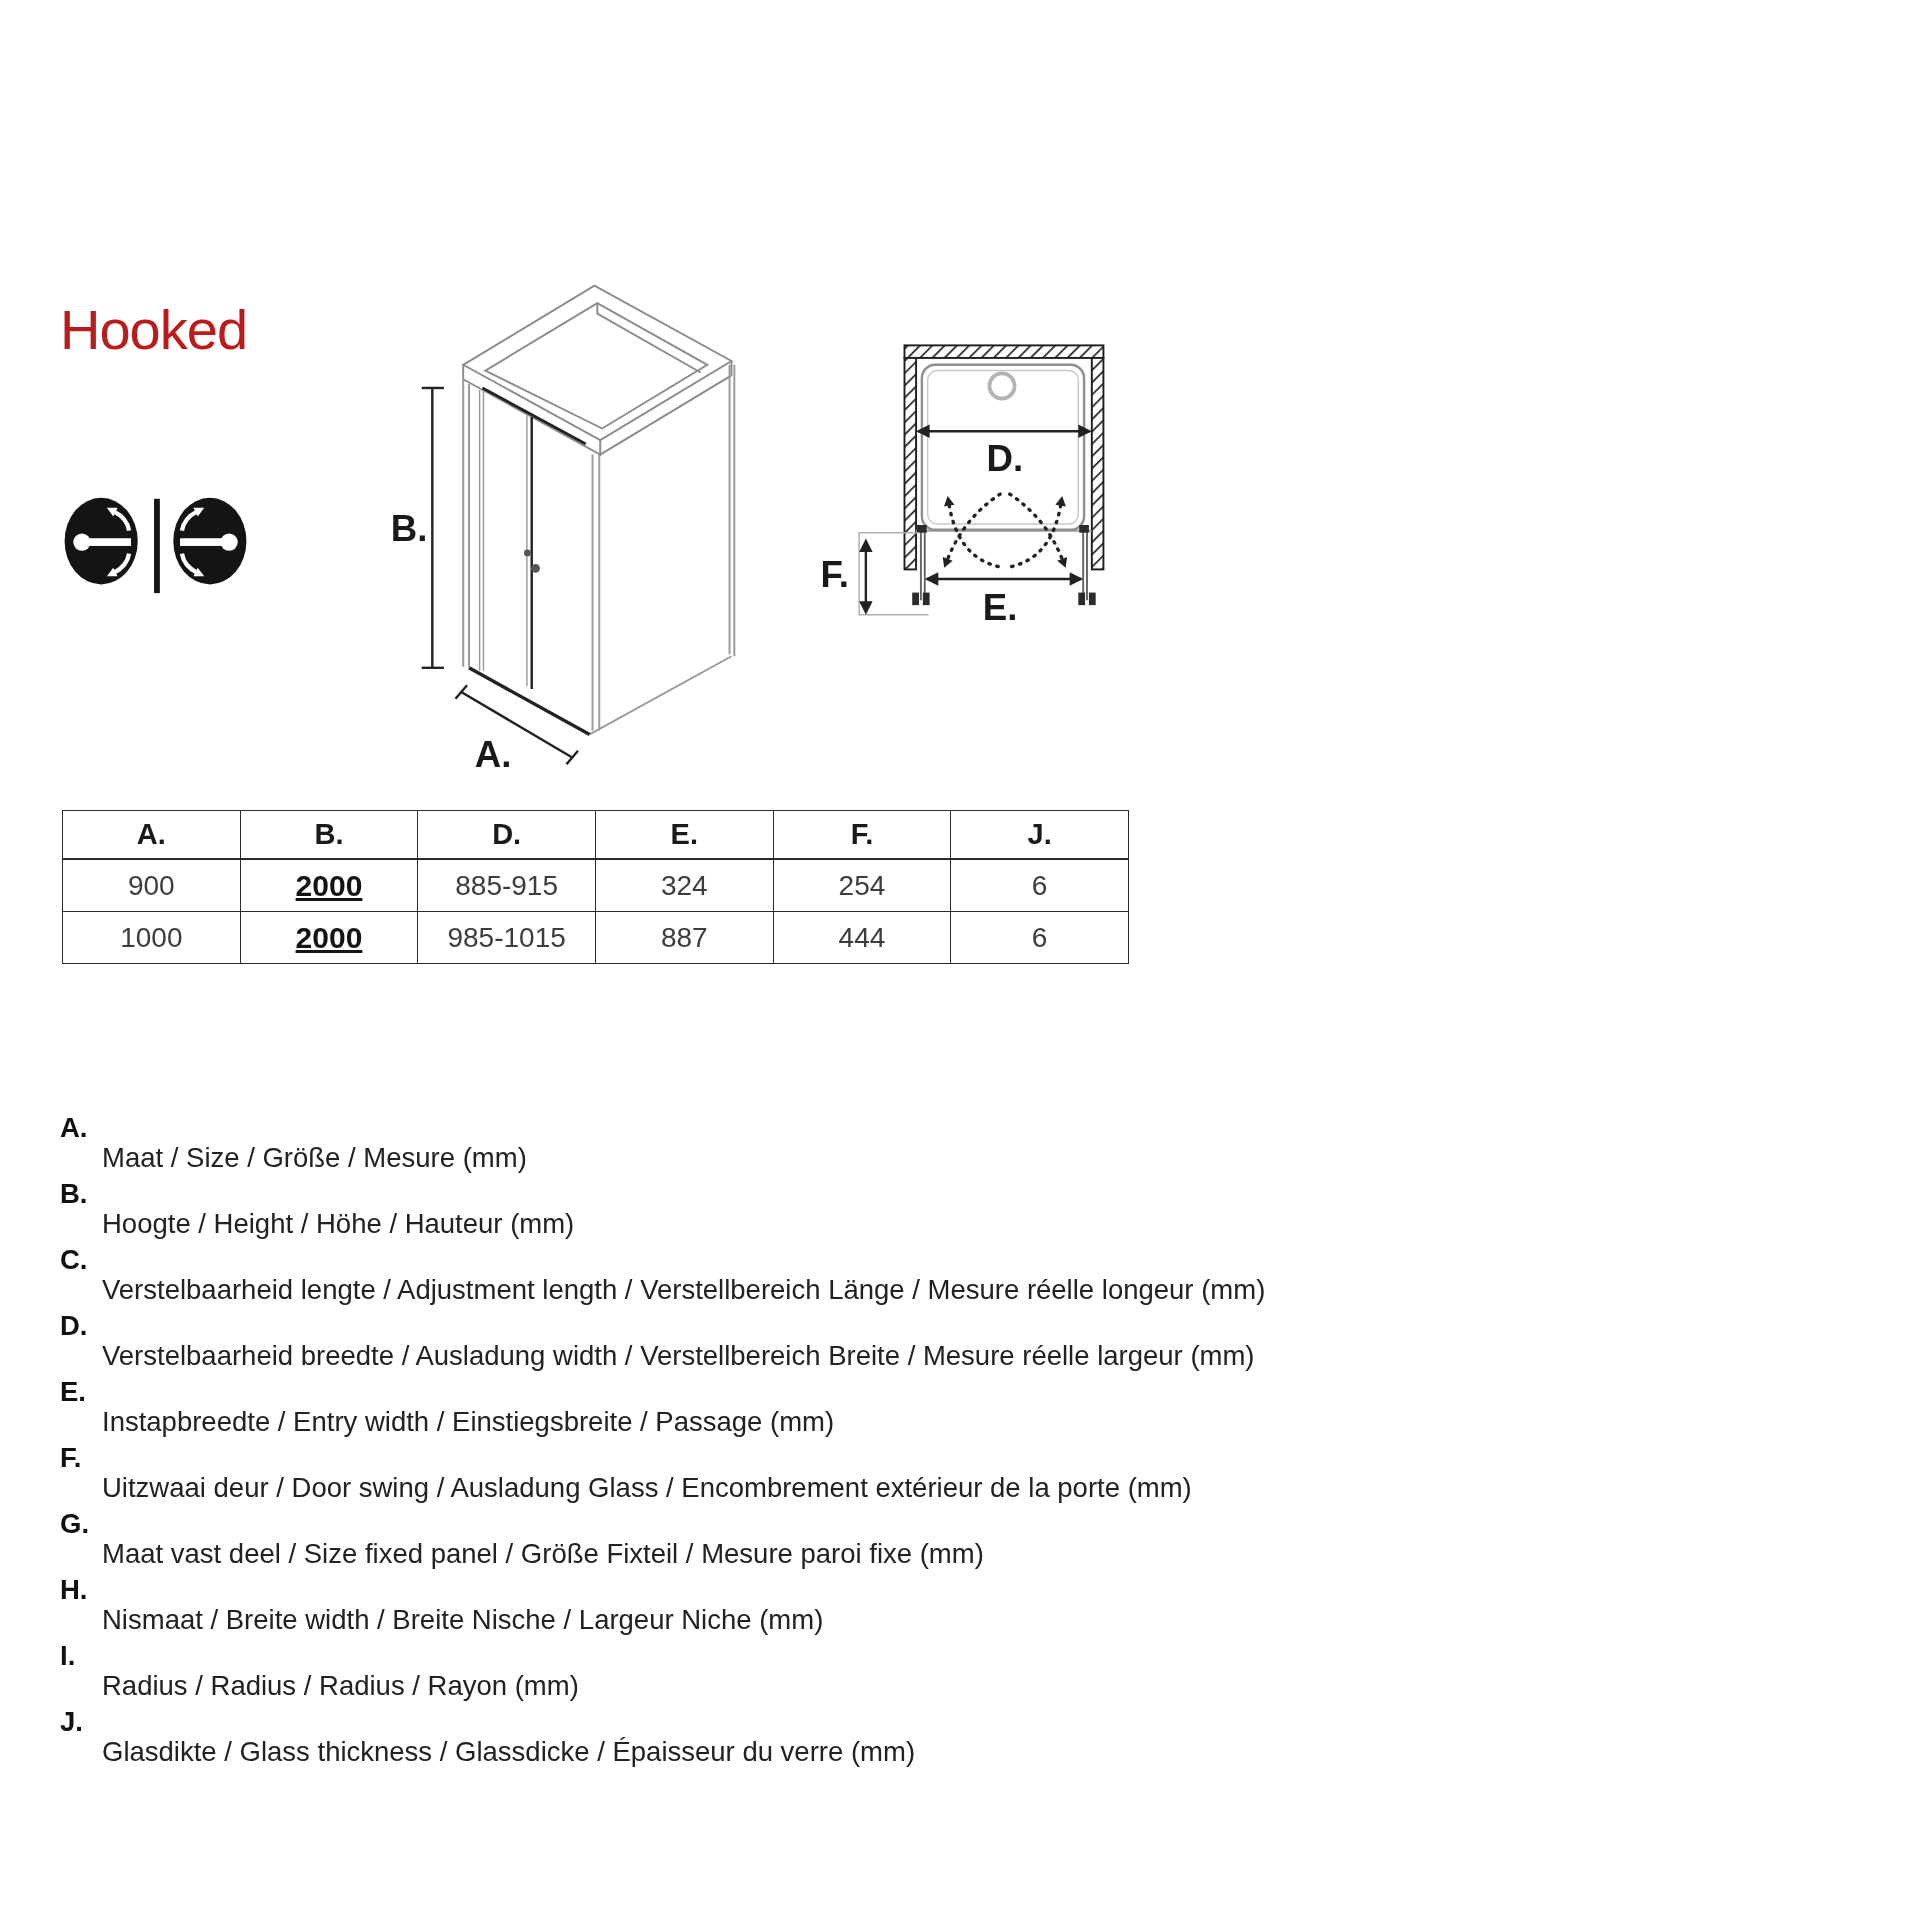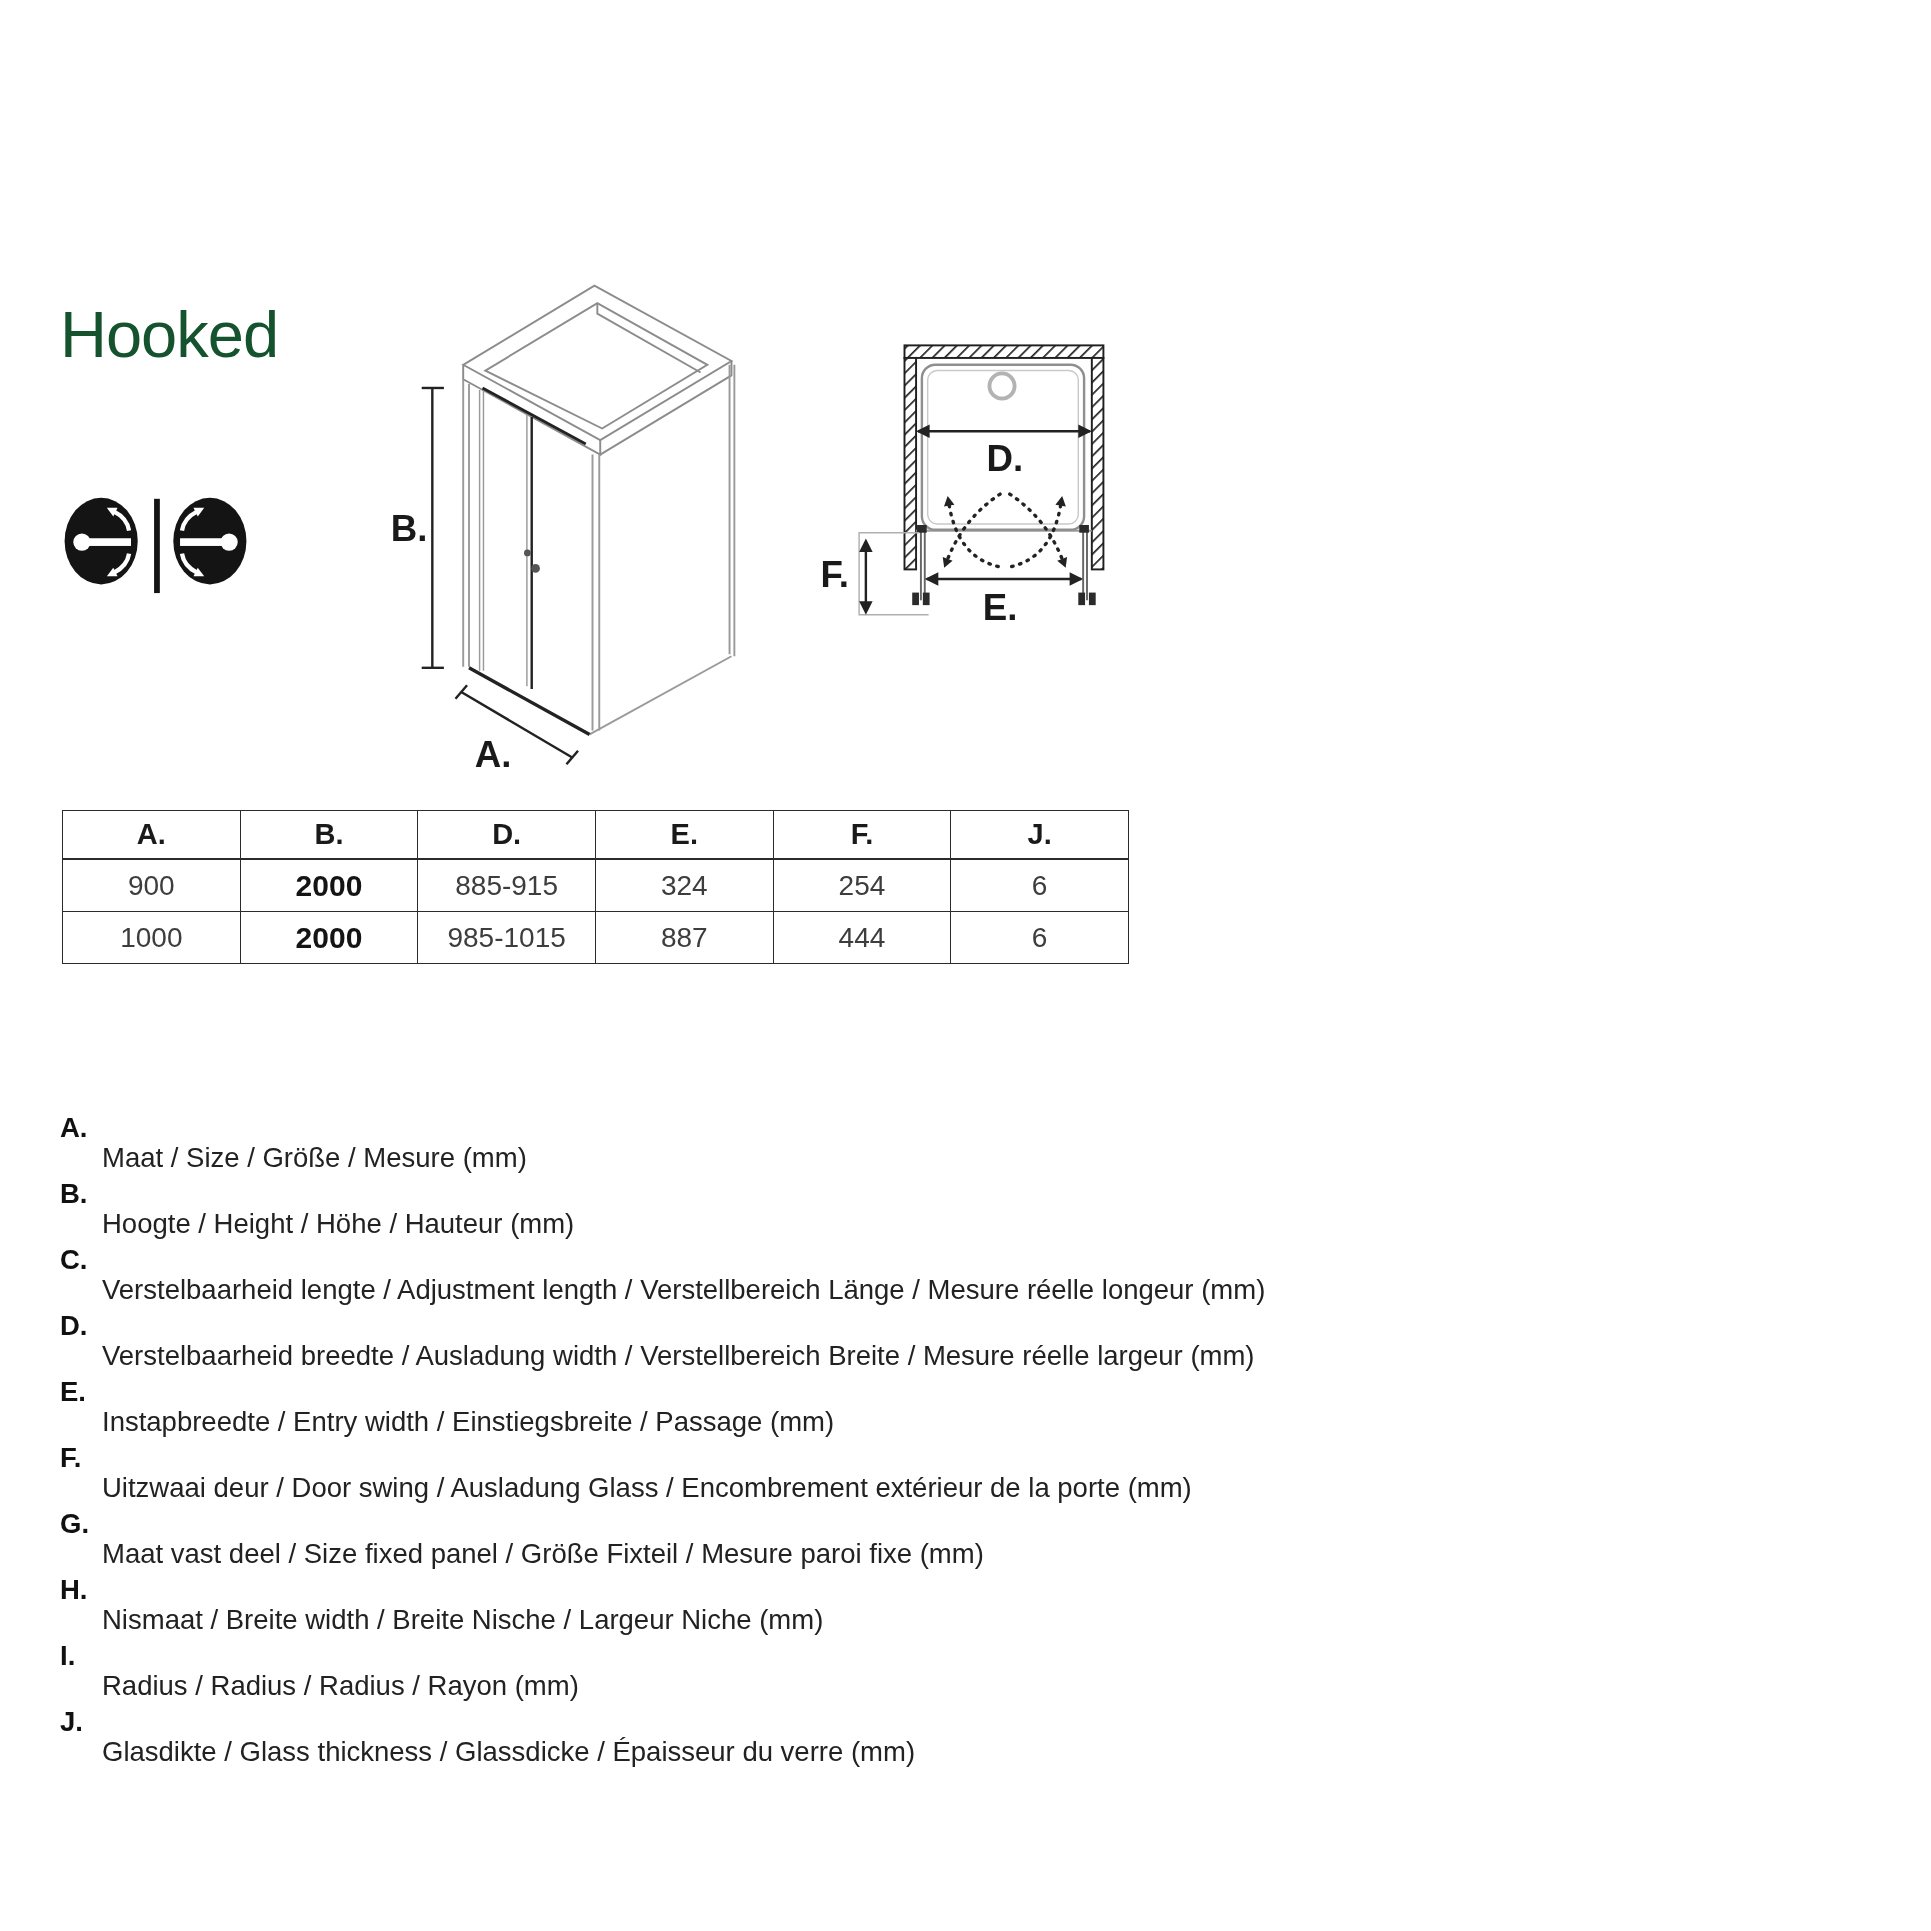--- a/index.html
+++ b/index.html
@@ -1,28 +1,28 @@
 <!DOCTYPE html>
 <html><head>
 <meta charset="utf-8">
 <style>
   html,body{margin:0;padding:0;background:#ffffff;}
   body{width:1931px;height:1931px;position:relative;font-family:"Liberation Sans",sans-serif;color:#222;}
   .page{position:absolute;inset:0;background:#fff;}
 
-  .title{position:absolute;left:60px;top:297px;font-size:65px;font-weight:500;letter-spacing:-1px;color:#14532d;}
+  .title{position:absolute;left:60px;top:297px;font-size:56px;font-weight:500;letter-spacing:-1px;color:#b91c1c;}
 
   .abs{position:absolute;}
 
   
   table.spec{position:absolute;left:62px;top:810px;width:1067px;border-collapse:collapse;table-layout:fixed;}
   table.spec th, table.spec td{border:1.9px solid #2b2b2b;text-align:center;padding:0;}
   table.spec thead th{height:47px;font-size:29px;font-weight:700;color:#1a1a1a;border-bottom:2.9px solid #2b2b2b;}
   table.spec td{height:51px;font-size:28px;font-weight:400;color:#3d3d3d;}
-  table.spec td.bold-col{font-weight:700;color:#141414;font-size:30px;}
+  table.spec td.bold-col{font-weight:700;color:#141414;font-size:30px;text-decoration:underline;}
 
   
   .legend{position:absolute;left:60px;top:1110px;list-style:none;margin:0;padding:0;}
   .legend li{display:flex;line-height:36px;font-size:27.5px;color:#222;}
   .legend .letter{display:inline-block;width:42px;font-weight:700;color:#111;flex:0 0 42px;}
   .legend .text{font-weight:400;margin-top:30px;}
 
   svg text{font-family:"Liberation Sans",sans-serif;}
   .dimlabel{font-size:38px;font-weight:600;fill:#1a1a1a;}
 </style>

